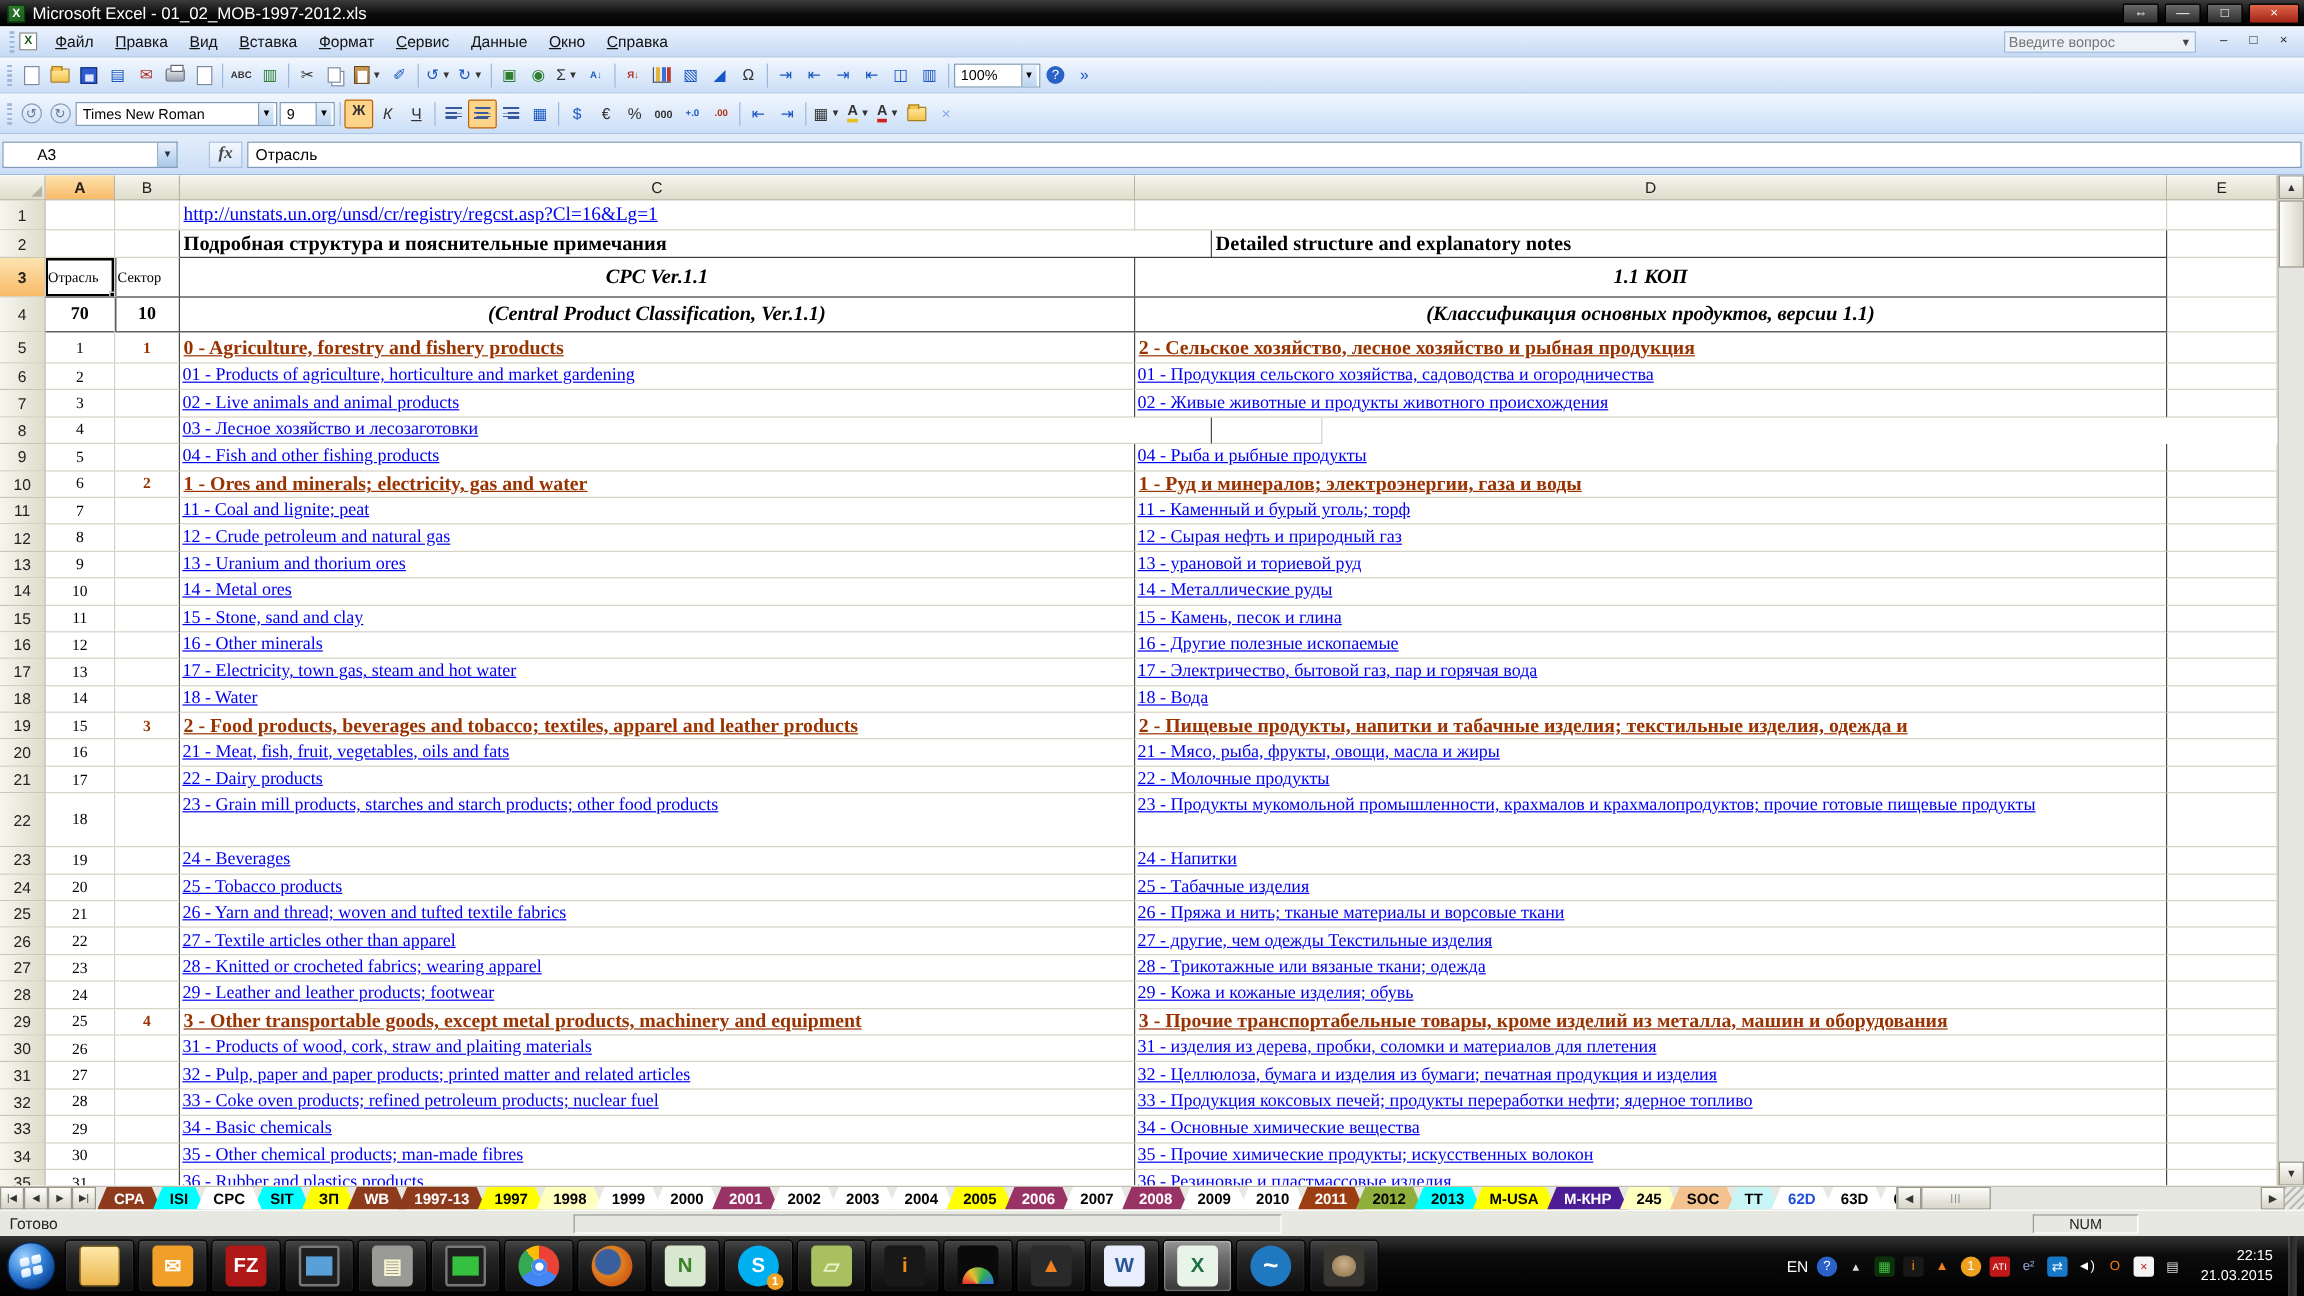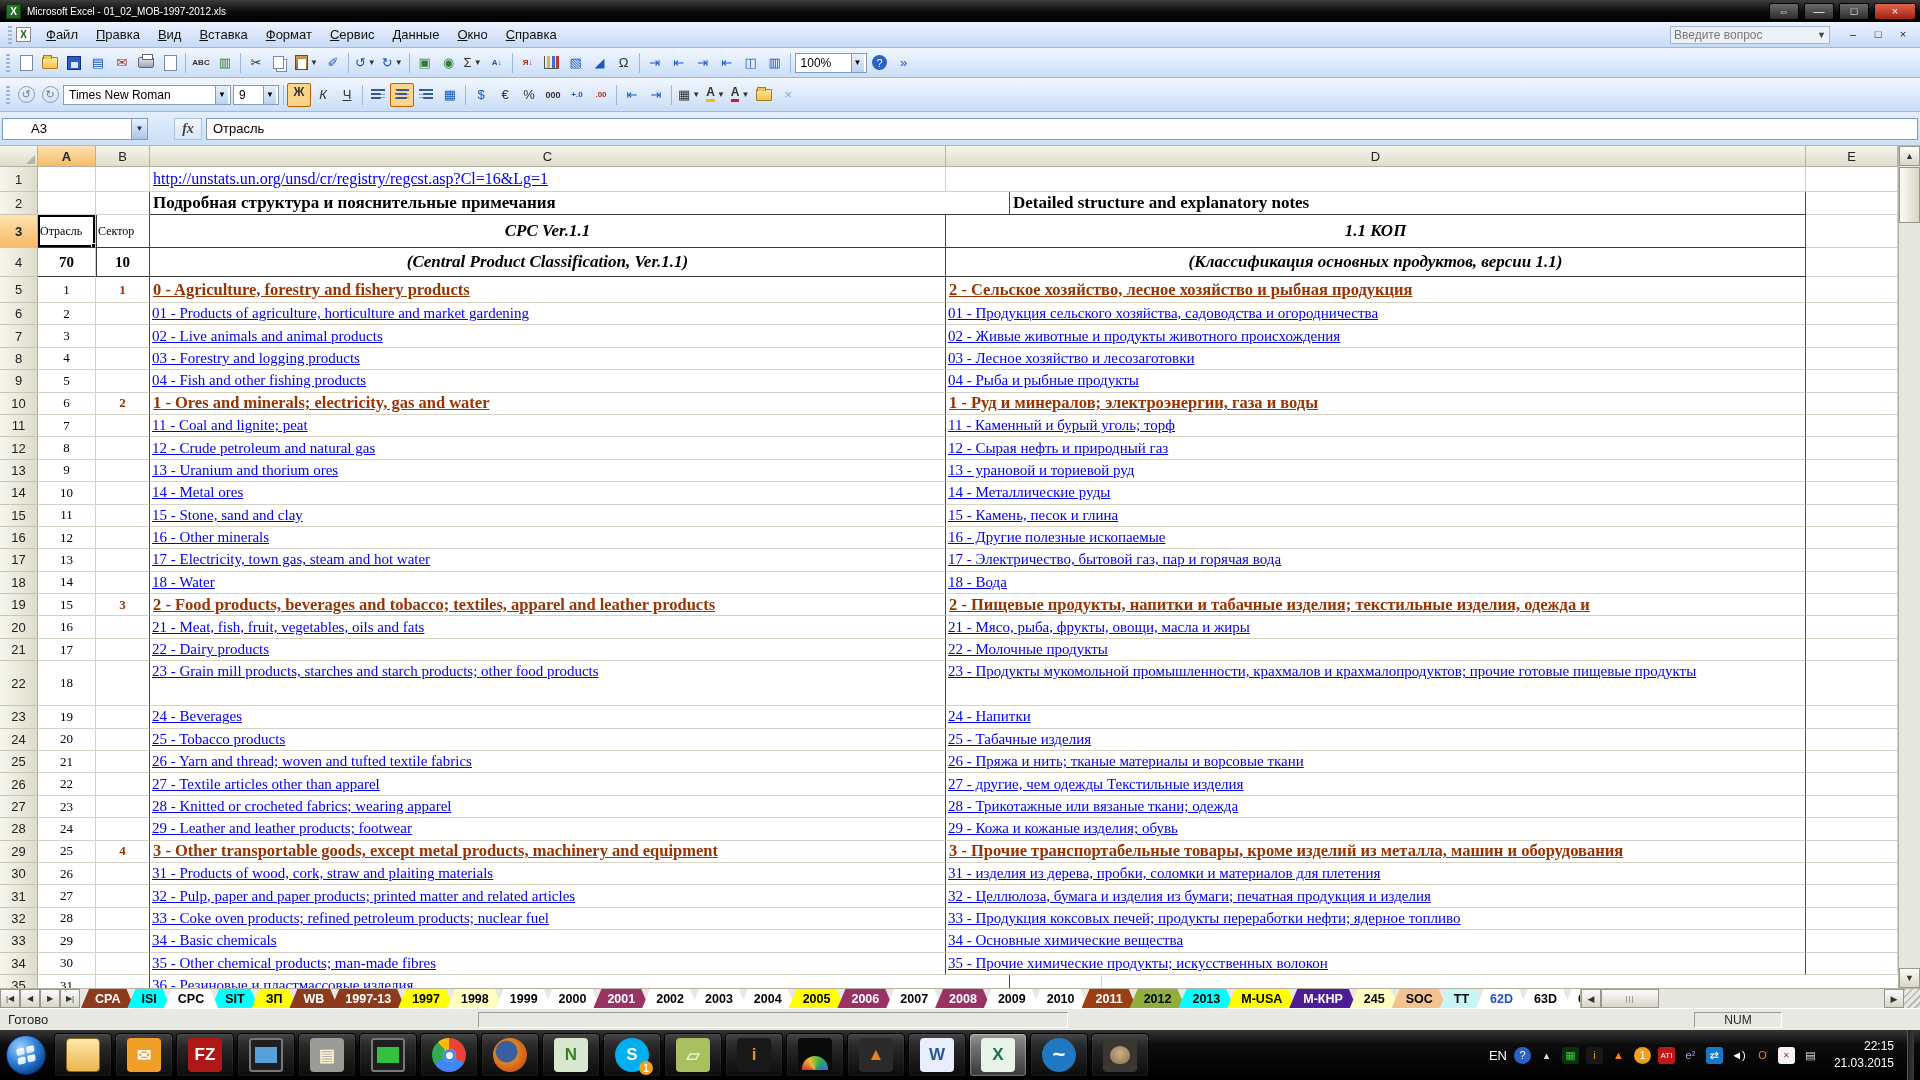--- a/index.html
+++ b/index.html
@@ -3,21 +3,21 @@
 <meta charset="utf-8">
 <style>
   html,body{margin:0;padding:0;background:#222;}
   #screen{position:relative;width:1920px;height:1080px;overflow:hidden;background:#fff;
     font-family:"Liberation Sans",sans-serif;-webkit-font-smoothing:antialiased;}
   *{box-sizing:border-box;}
 
   
   .titlebar{height:22px;background:linear-gradient(180deg,#3c3c3c,#0b0b0b 55%,#000);display:flex;align-items:center;padding:0 4px;color:#fff;}
   .xl-appicon{width:15px;height:15px;margin:0 6px 0 2px;background:linear-gradient(145deg,#2f7d32,#1b5e20);border:1px solid #0c3d0e;display:flex;align-items:center;justify-content:center;color:#fff;font-size:10px;font-weight:bold;}
-  .title-text{font-size:10px;}
+  .title-text{font-size:14px;}
   .tb-btns{margin-left:auto;display:flex;align-items:center;gap:5px;}
   .tb-btn{width:30px;height:17px;border:1px solid #000;border-radius:2px;background:linear-gradient(180deg,#6a6a6a,#2c2c2c);color:#fff;font-size:11px;line-height:15px;text-align:center;}
   .tb-btn.close{background:linear-gradient(180deg,#e0654a,#a02314);width:42px;}
 
   
   .menubar{height:26px;background:linear-gradient(180deg,#ecf3fd,#c6daf5);border-bottom:1px solid #9cb9e0;display:flex;align-items:center;padding:0 4px;font-size:13px;color:#111;}
   .grip{width:4px;height:18px;margin:0 4px;background:repeating-linear-gradient(180deg,#9db8dc 0 2px,transparent 2px 4px);}
   .wbicon{width:15px;height:15px;margin-right:6px;background:#fff;border:1px solid #888;display:flex;align-items:center;justify-content:center;color:#1b5e20;font-weight:bold;font-size:10px;}
   .menu-item{padding:3px 9px;}
   .menu-item u{text-decoration:underline;}
@@ -444,21 +444,20 @@
             <div class="g-cell col-a c-ab" style="width: 58px;">3</div>
             <div class="g-cell col-b dr" style="width: 54px;"></div>
             <div class="g-cell col-c c-item dr" style="width: 796px;">02 - Live animals and animal products</div>
             <div class="g-cell col-d c-item dr" style="width: 860px;">02 - Живые животные и продукты животного происхождения</div>
             <div class="g-cell col-e" style="width: 92px;"></div>
           </div>
           <div class="g-row" style="height: 22.4px;">
             <div class="g-rowhdr">8</div>
             <div class="g-cell col-a c-ab" style="width: 58px;">4</div>
             <div class="g-cell col-b dr" style="width: 54px;"></div>
-            <div class="g-cell col-c c-item dr" style="width: 796px;">03 - Forestry and logging products</div>
             <div class="g-cell col-d c-item dr" style="width: 860px;">03 - Лесное хозяйство и лесозаготовки</div>
             <div class="g-cell col-e" style="width: 92px;"></div>
           </div>
           <div class="g-row" style="height: 22.4px;">
             <div class="g-rowhdr">9</div>
             <div class="g-cell col-a c-ab" style="width: 58px;">5</div>
             <div class="g-cell col-b dr" style="width: 54px;"></div>
             <div class="g-cell col-c c-item dr" style="width: 796px;">04 - Fish and other fishing products</div>
             <div class="g-cell col-d c-item dr" style="width: 860px;">04 - Рыба и рыбные продукты</div>
             <div class="g-cell col-e" style="width: 92px;"></div>
@@ -660,20 +659,21 @@
             <div class="g-cell col-a c-ab" style="width: 58px;">30</div>
             <div class="g-cell col-b dr" style="width: 54px;"></div>
             <div class="g-cell col-c c-item dr" style="width: 796px;">35 - Other chemical products; man-made fibres</div>
             <div class="g-cell col-d c-item dr" style="width: 860px;">35 - Прочие химические продукты; искусственных волокон</div>
             <div class="g-cell col-e" style="width: 92px;"></div>
           </div>
           <div class="g-row" style="height: 22.4px;">
             <div class="g-rowhdr">35</div>
             <div class="g-cell col-a c-ab" style="width: 58px;">31</div>
             <div class="g-cell col-b dr" style="width: 54px;"></div>
+            <div class="g-cell col-c c-item dr" style="width: 796px;">36 - Rubber and plastics products</div>
             <div class="g-cell col-d c-item dr" style="width: 860px;">36 - Резиновые и пластмассовые изделия</div>
             <div class="g-cell col-e" style="width: 92px;"></div>
           </div>
         </div>
       </div>
     <div class="vscroll">
       <div class="sbtn">▲</div>
       <div class="vthumb"></div>
       <div class="vspacer"></div>
       <div class="sbtn">▼</div>

